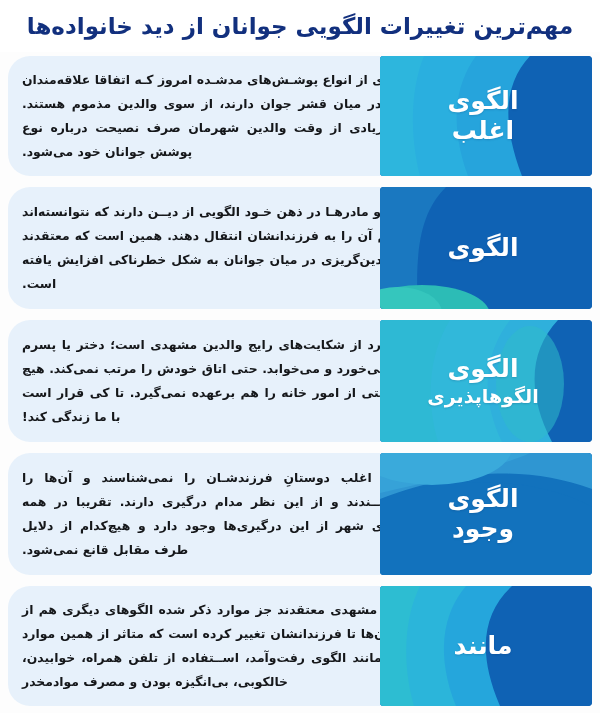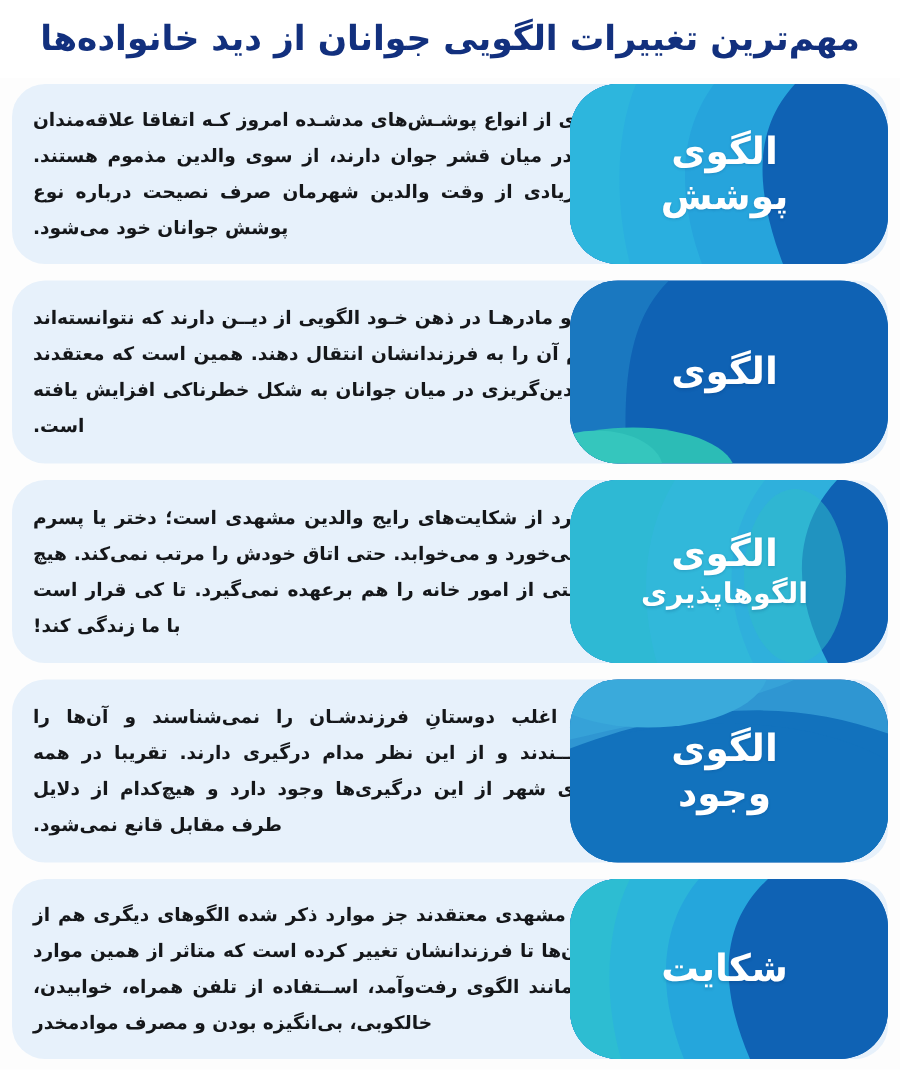--- a/index.html
+++ b/index.html
@@ -63,21 +63,21 @@
     text-align-last:left;
     direction:rtl;
     font-weight:600;
   }
 
   
   .label-panel{
     position:absolute;
     top:0;bottom:0;right:0;
     width:212px;
-    border-radius:32px;
+    border-radius:4px;
     overflow:hidden;
     background:#0f62b4;
   }
   .label-panel svg{position:absolute;inset:0;width:100%;height:100%;display:block;}
   .label-text{
     position:absolute;inset:0;
     display:flex;flex-direction:column;
     align-items:center;justify-content:center;
     color:#ffffff;
     font-weight:bold;
@@ -107,21 +107,21 @@
       </div>
       <div class="label-panel">
         <svg viewBox="0 0 212 120" preserveAspectRatio="none">
           <rect x="0" y="0" width="212" height="120" fill="#0f62b4"></rect>
           <path d="M0,0 H150 C126,26 120,62 142,120 H0 Z" fill="#26a4dc"></path>
           <path d="M0,0 H96 C74,30 70,70 88,120 H0 Z" fill="#2aafdf"></path>
           <path d="M0,0 H44 C30,34 30,80 40,120 H0 Z" fill="#2db6dd"></path>
         </svg>
         <div class="label-text">
           <span class="l1">الگوی</span>
-          <span class="l2">پوشش</span>
+          <span class="l2">اغلب</span>
         </div>
       </div>
     </div>
   </div>
 
   <div class="card" style="top:187px;height:122px;">
     <div class="card-inner">
       <div class="text-panel"></div>
       <div class="body-text">
         <p>پدرهـا و مادرهـا در ذهن خـود الگویی از دیــن دارند که نتوانسته‌اند مفاهیم آن را به فرزندانشان انتقال دهند. همین است که معتقدند میزان دین‌گریزی در میان جوانان به شکل خطرناکی افزایش یافته است.</p>
@@ -191,19 +191,19 @@
         <p>والدین مشهدی معتقدند جز موارد ذکر شده الگوهای دیگری هم از نسل آن‌ها تا فرزندانشان تغییر کرده است که متاثر از همین موارد است. مانند الگوی رفت‌وآمد، اســتفاده از تلفن همراه، خوابیدن، خالکوبی، بی‌انگیزه بودن و مصرف موادمخدر</p>
       </div>
       <div class="label-panel">
         <svg viewBox="0 0 212 120" preserveAspectRatio="none">
           <rect x="0" y="0" width="212" height="120" fill="#0f62b4"></rect>
           <path d="M0,0 H132 C104,26 96,64 120,120 H0 Z" fill="#25a6dc"></path>
           <path d="M0,0 H86 C62,28 56,70 76,120 H0 Z" fill="#2bb5da"></path>
           <path d="M0,0 H40 C24,32 22,78 34,120 H0 Z" fill="#2dbdd2"></path>
         </svg>
         <div class="label-text">
-          <span class="l2">شکایت</span>
+          <span class="l2">مانند</span>
         </div>
       </div>
     </div>
   </div>
 
 </div>
 
 </body></html>

